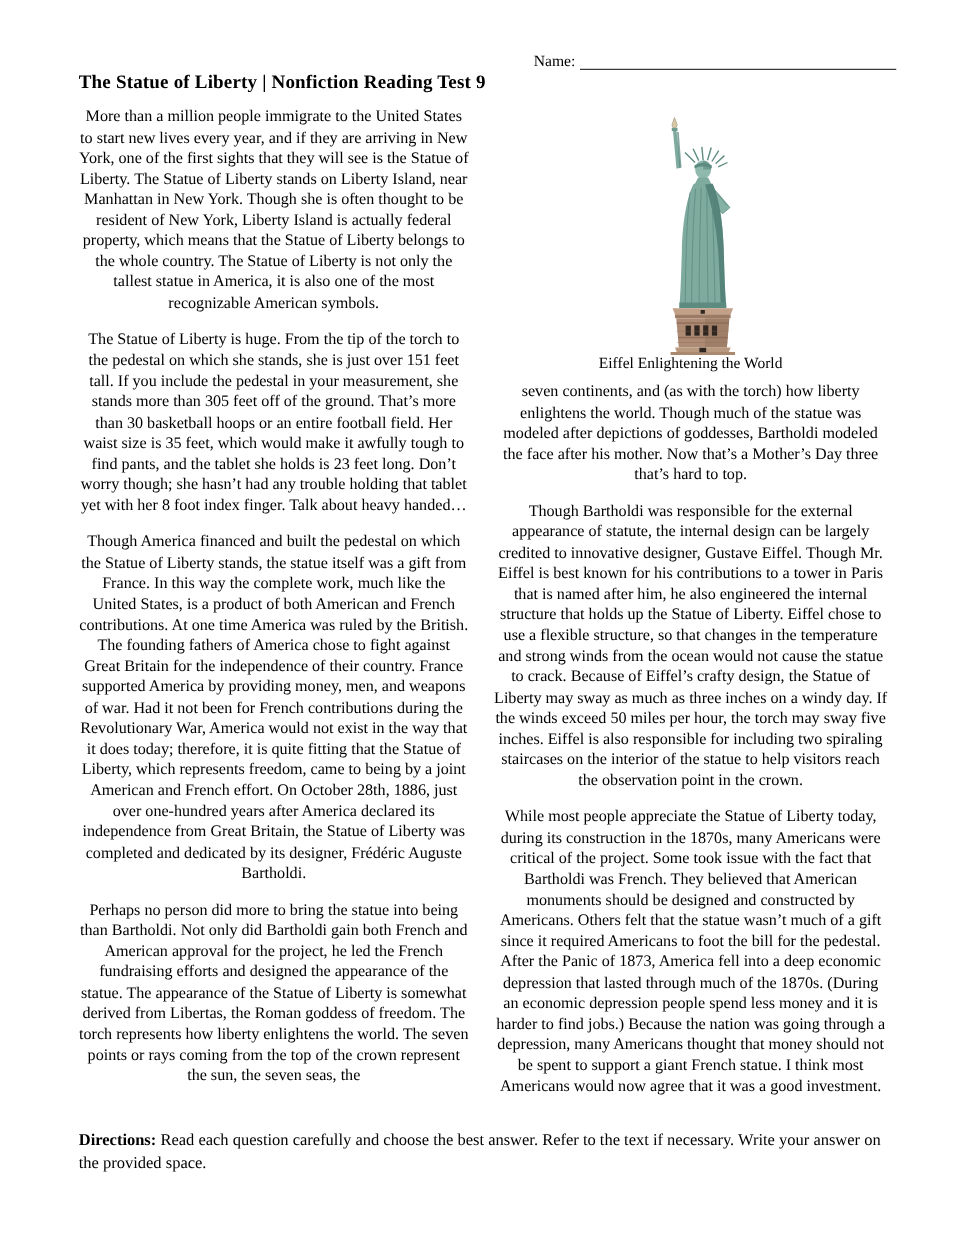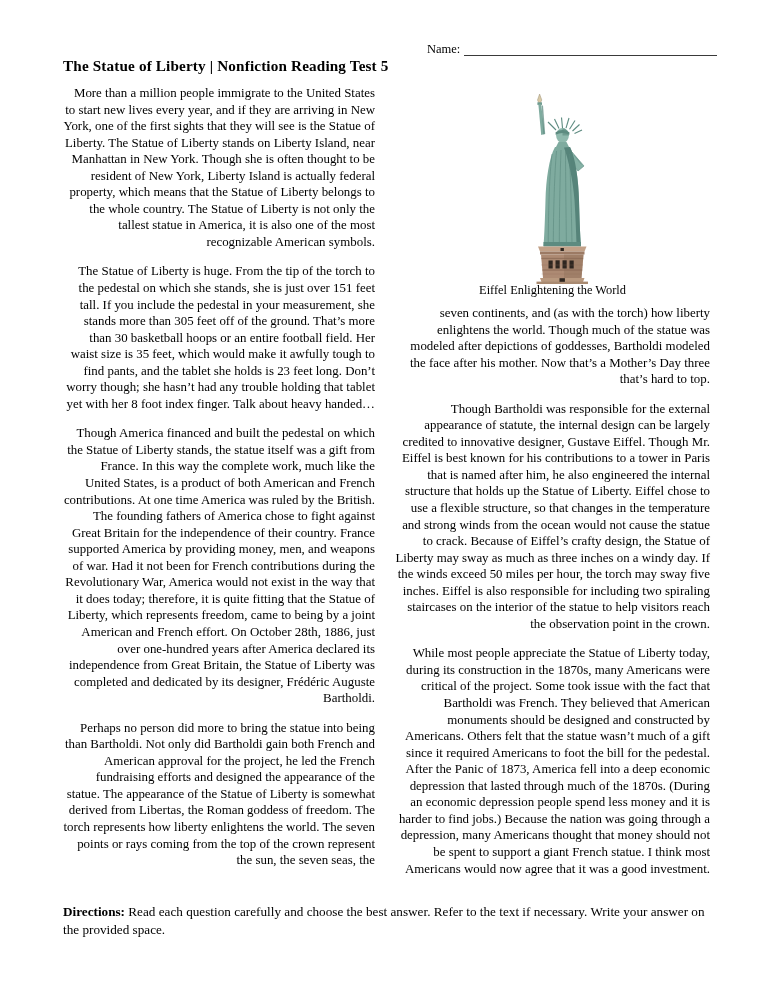--- a/index.html
+++ b/index.html
@@ -67,21 +67,21 @@
   .col-right-top {
     position: absolute;
     left: 395px;
     top: 305px;
     width: 315px;
   }
   p.body {
     margin: 0 0 13px 0;
     font-size: 12.9px;
     line-height: 16.55px;
-    text-align: right;
+    text-align: center;
     hyphens: none;
   }
   p.body:last-child { margin-bottom: 0; }
 
   
   .figure {
     position: absolute;
     left: 480px;
     top: 88px;
     width: 170px;
@@ -118,21 +118,21 @@
 </head>
 <body>
 
 <div class="page">
 
   <div class="name-row">
     <span class="name-label">Name:</span>
     <span class="name-blank"></span>
   </div>
 
-  <div class="doc-title">The Statue of Liberty | Nonfiction Reading Test 5</div>
+  <div class="doc-title">The Statue of Liberty | Nonfiction Reading Test 9</div>
 
   <div class="figure">
     <svg class="statue-svg" viewBox="0 0 170 196">
       <rect x="0" y="0" width="170" height="196" fill="#ffffff"></rect>
       <g transform="translate(0,0)">
 
         <path d="M57.5 12 L59.6 6 L61.8 12 L60.6 14.5 L58.6 14.5 Z" fill="#d8c9a6" stroke="#9e9278" stroke-width="0.5"></path>
 
         <rect x="57.4" y="14.3" width="4.6" height="2.6" fill="#6f9c90"></rect>
 

